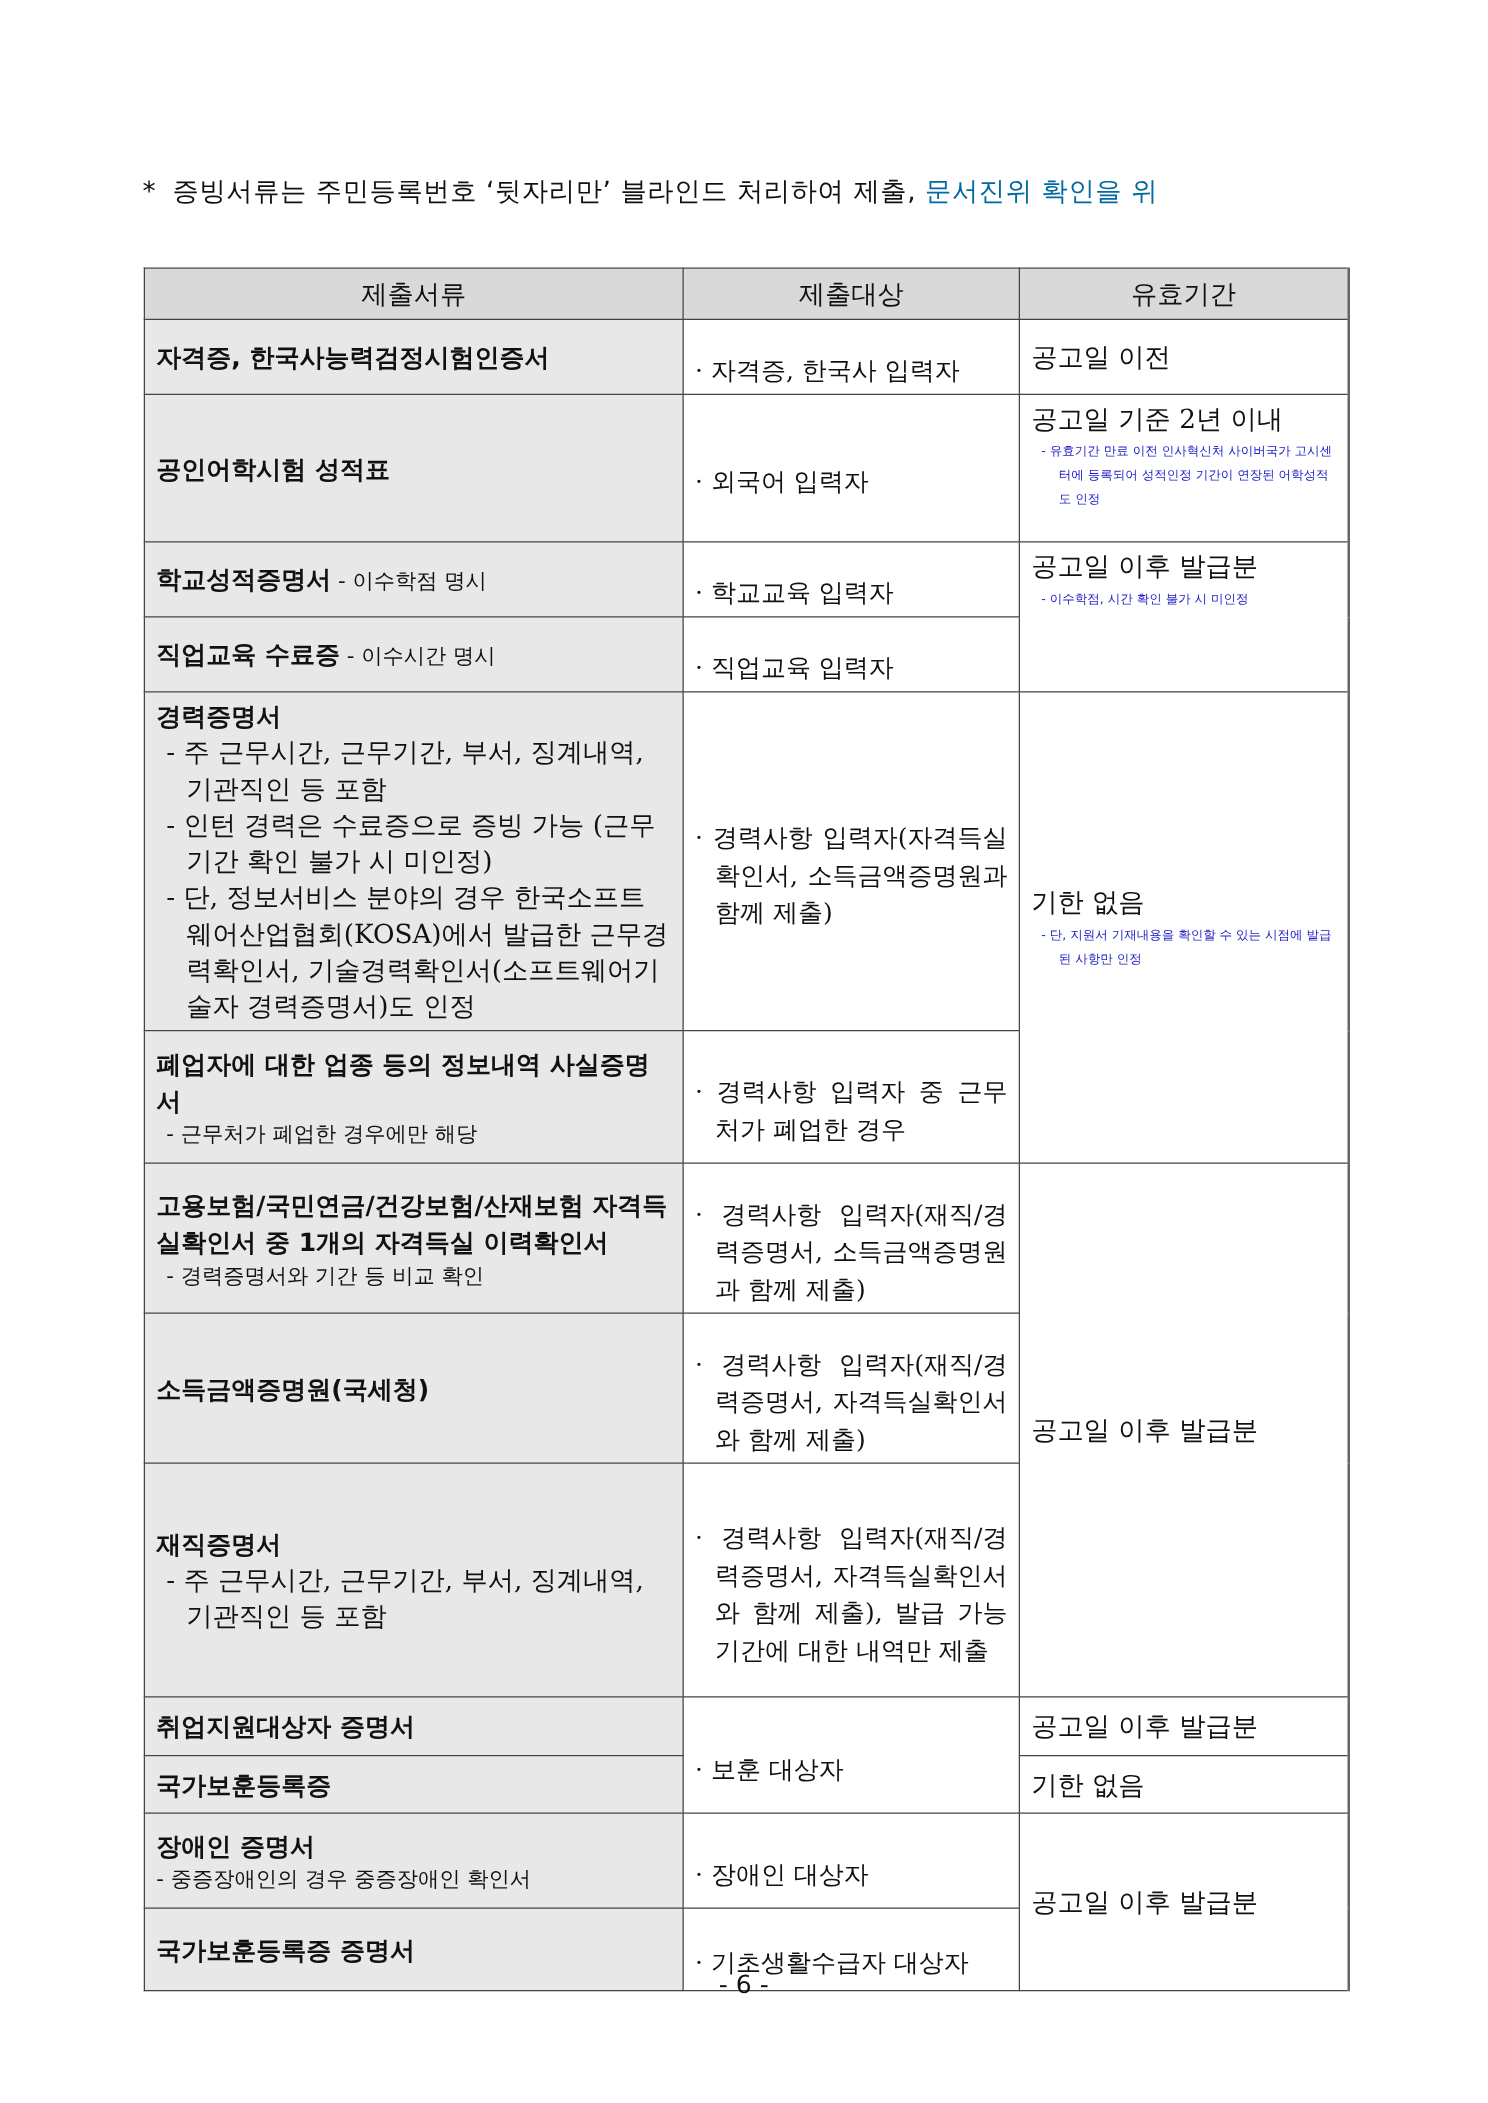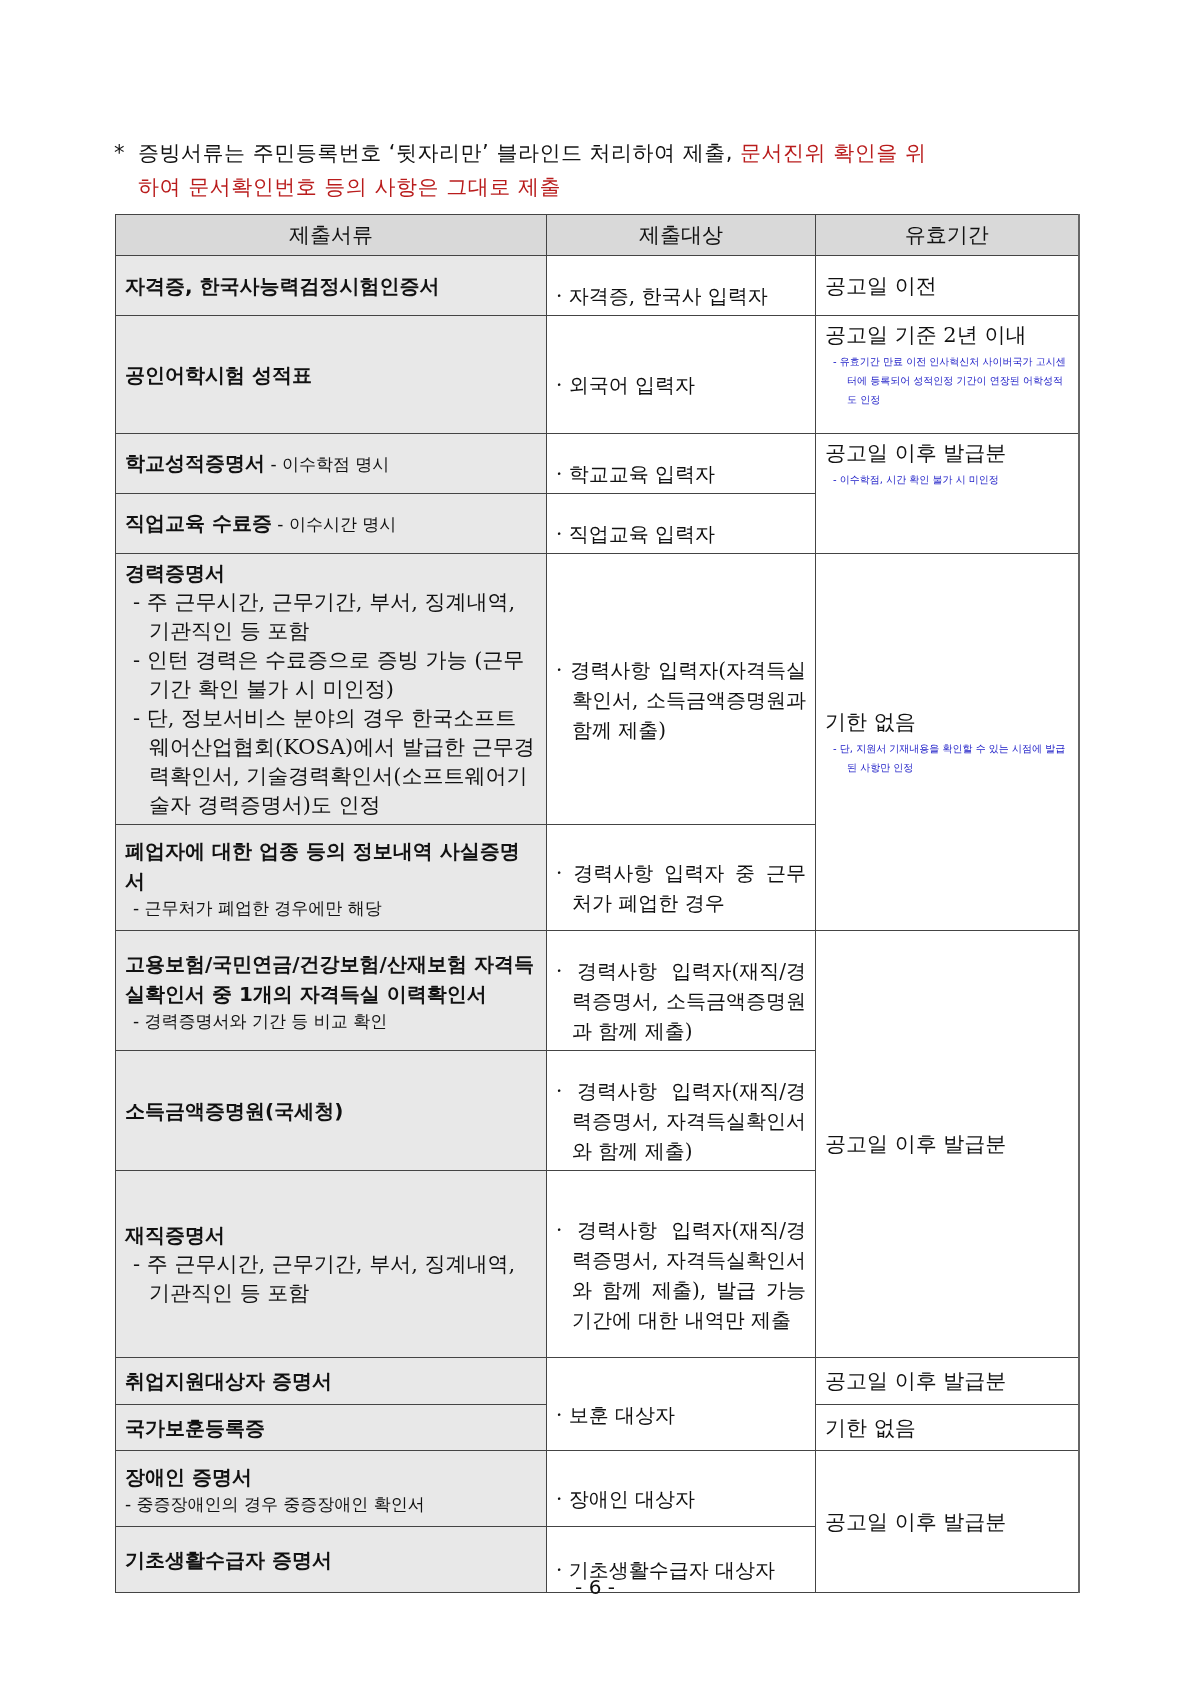--- a/index.html
+++ b/index.html
@@ -2,21 +2,21 @@
 <html><head>
 <meta charset="utf-8">
 <style>
   html, body { margin: 0; padding: 0; background: #ffffff; }
   body { width: 1190px; height: 1682px; position: relative; overflow: hidden;
          font-family: "DejaVu Serif", "Liberation Serif", serif; color: #111; }
   .note { position: absolute; left: 114px; top: 136px; width: 970px;
           font-family: "DejaVu Sans", "Liberation Sans", sans-serif;
           font-size: 21px; line-height: 34px; letter-spacing: 0.5px; }
   .note .star { display: inline-block; width: 24px; }
-  .note .red { color: #b91c1c; }
+  .note .red { color: #0369a1; }
   .note .l2 { padding-left: 24px; }
   table.docs { position: absolute; left: 115px; top: 214px; width: 963px;
                border-collapse: collapse; table-layout: fixed;
                border-right: 2px solid #666; border-radius: 13px; }
   table.docs td, table.docs th { border: 1px solid #444; vertical-align: middle;
                padding: 4px 9px; box-sizing: border-box; }
   table.docs th { background: #d9d9d9; font-family: "DejaVu Sans", "Liberation Sans", sans-serif;
                font-weight: normal; font-size: 21px; text-align: center; height: 41px; }
   td.c1 { background: #e8e8e8; font-family: "DejaVu Sans", "Liberation Sans", sans-serif;
           font-size: 20px; line-height: 30px; }
@@ -31,21 +31,20 @@
   td.c3 .blue { color: #2020c8; font-family: "DejaVu Sans", "Liberation Sans", sans-serif;
                 font-size: 10px; line-height: 19px; padding-left: 22px; text-indent: -14px; margin-top: 2px; }
   .pagenum { position: absolute; left: 0; width: 1190px; top: 1575px; text-align: center;
              font-family: "DejaVu Sans", "Liberation Sans", sans-serif; font-size: 20px; }
 </style>
 </head>
 <body>
 
 <div class="note">
   <div><span class="star">*</span><span>증빙서류는 주민등록번호 ‘뒷자리만’ 블라인드 처리하여 제출, </span><span class="red">문서진위 확인을 위</span></div>
-  <div class="l2 red">하여 문서확인번호 등의 사항은 그대로 제출</div>
 </div>
 
 <table class="docs">
   <colgroup>
       <col style="width:431px">
       <col style="width:269px">
       <col style="width:263px">
     </colgroup>
   <tbody>
       <tr>
@@ -167,21 +166,21 @@
       <div class="title">장애인 증명서</div>
       <div class="small" style="padding-left:0">- 중증장애인의 경우 중증장애인 확인서</div>
     </td>
     <td class="c2">
           <span class="b"><span>·</span> <span>장애인 대상자</span></span>
         </td>
     <td class="c3" rowspan="2">공고일 이후 발급분</td>
   </tr>
 
   <tr style="height:66px">
-    <td class="c1"><span class="title">기초생활수급자 증명서</span></td>
+    <td class="c1"><span class="title">국가보훈등록증 증명서</span></td>
     <td class="c2">
           <span class="b"><span>·</span> <span>기초생활수급자 대상자</span></span>
         </td>
   </tr>
 </tbody>
   </table>
 
 <div class="pagenum">- 6 -</div>
 
 </body></html>

